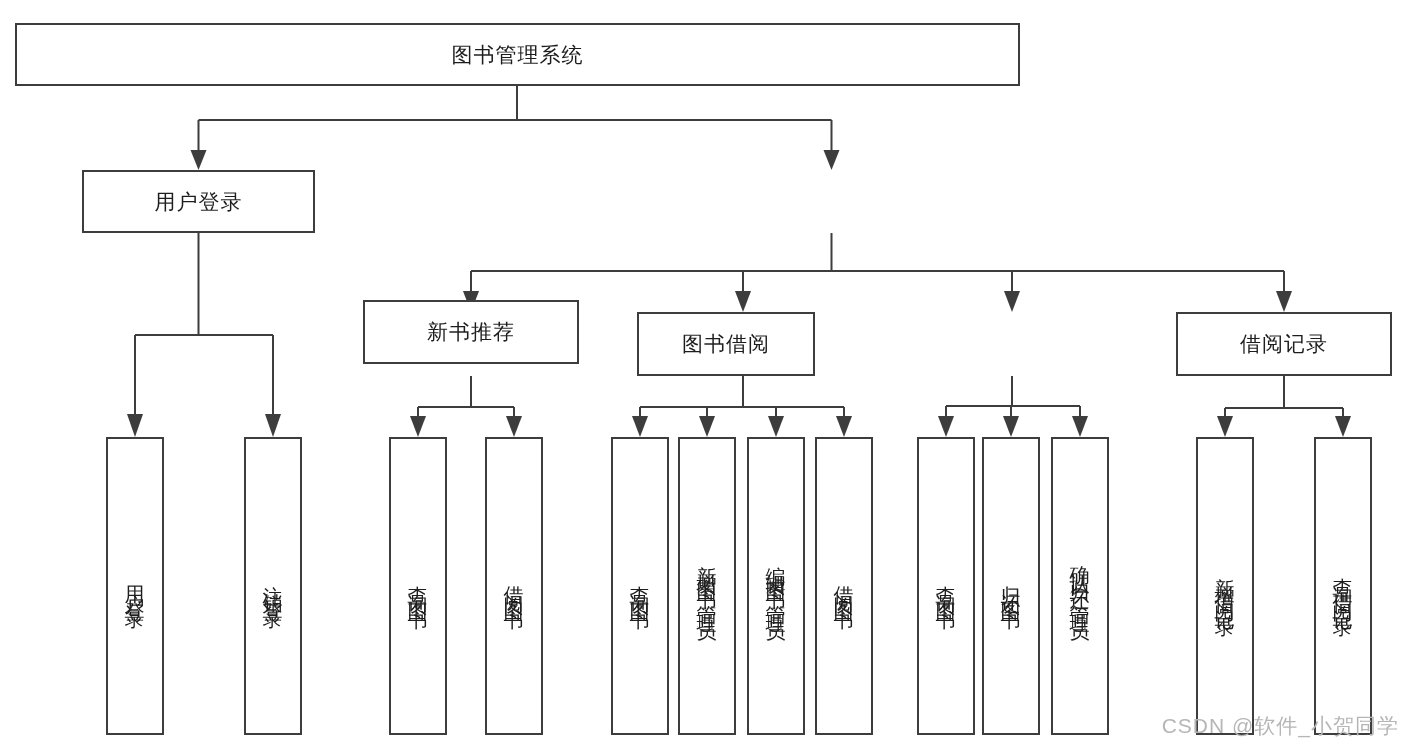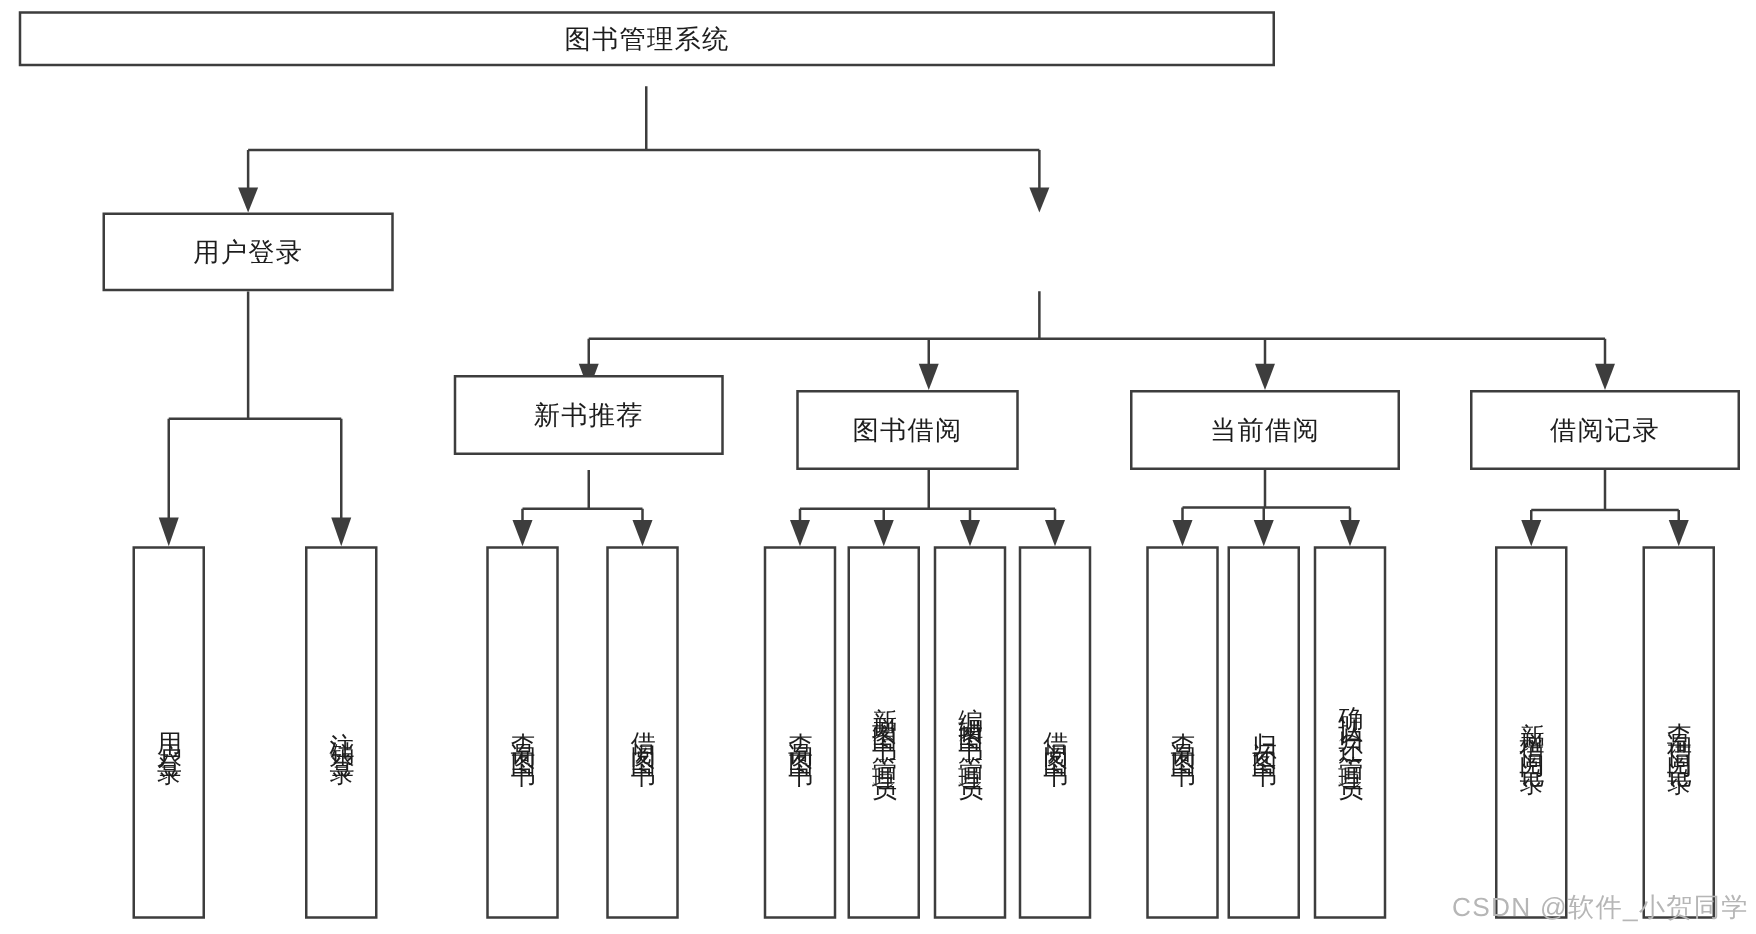--- a/index.html
+++ b/index.html
@@ -90,27 +90,26 @@
       <polygon points="768,416 784,416 776,437"></polygon>
       <polygon points="836,416 852,416 844,437"></polygon>
       <polygon points="938,416 954,416 946,437"></polygon>
       <polygon points="1003,416 1019,416 1011,437"></polygon>
       <polygon points="1072,416 1088,416 1080,437"></polygon>
       <polygon points="1217,416 1233,416 1225,437"></polygon>
       <polygon points="1335,416 1351,416 1343,437"></polygon>
     </g>
   </svg>
 
-  <div class="box" style="left:15px;top:9px;width:1005px;height:44px">图书管理系统</div>
+  <div class="box" style="left:15px;top:23px;width:1005px;height:63px">图书管理系统</div>
 
   <div class="box" style="left:82px;top:170px;width:233px;height:63px">用户登录</div>
 
   <div class="box" style="left:363px;top:300px;width:216px;height:64px">新书推荐</div>
   <div class="box" style="left:637px;top:312px;width:178px;height:64px">图书借阅</div>
-  <div class="box" style="left:904px;top:312px;width:216px;height:64px">当前借阅</div>
   <div class="box" style="left:1176px;top:312px;width:216px;height:64px">借阅记录</div>
 
   <div class="box leaf" style="left:106px;top:437px;width:58px;height:298px">用户登录</div>
   <div class="box leaf" style="left:244px;top:437px;width:58px;height:298px">注销登录</div>
 
   <div class="box leaf" style="left:389px;top:437px;width:58px;height:298px">查询图书</div>
   <div class="box leaf" style="left:485px;top:437px;width:58px;height:298px">借阅图书</div>
 
   <div class="box leaf" style="left:611px;top:437px;width:58px;height:298px">查询图书</div>
   <div class="box leaf" style="left:678px;top:437px;width:58px;height:298px">新增图书（管理员）</div>

